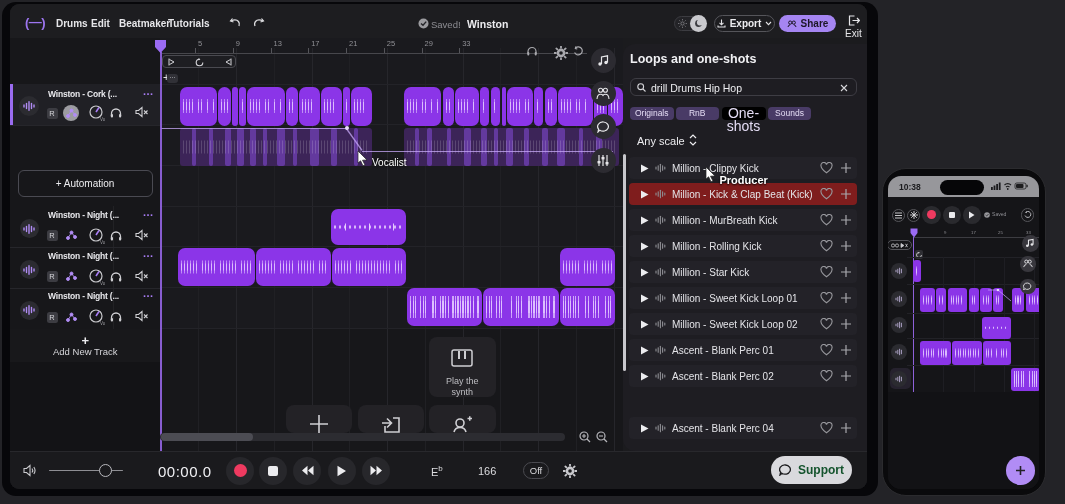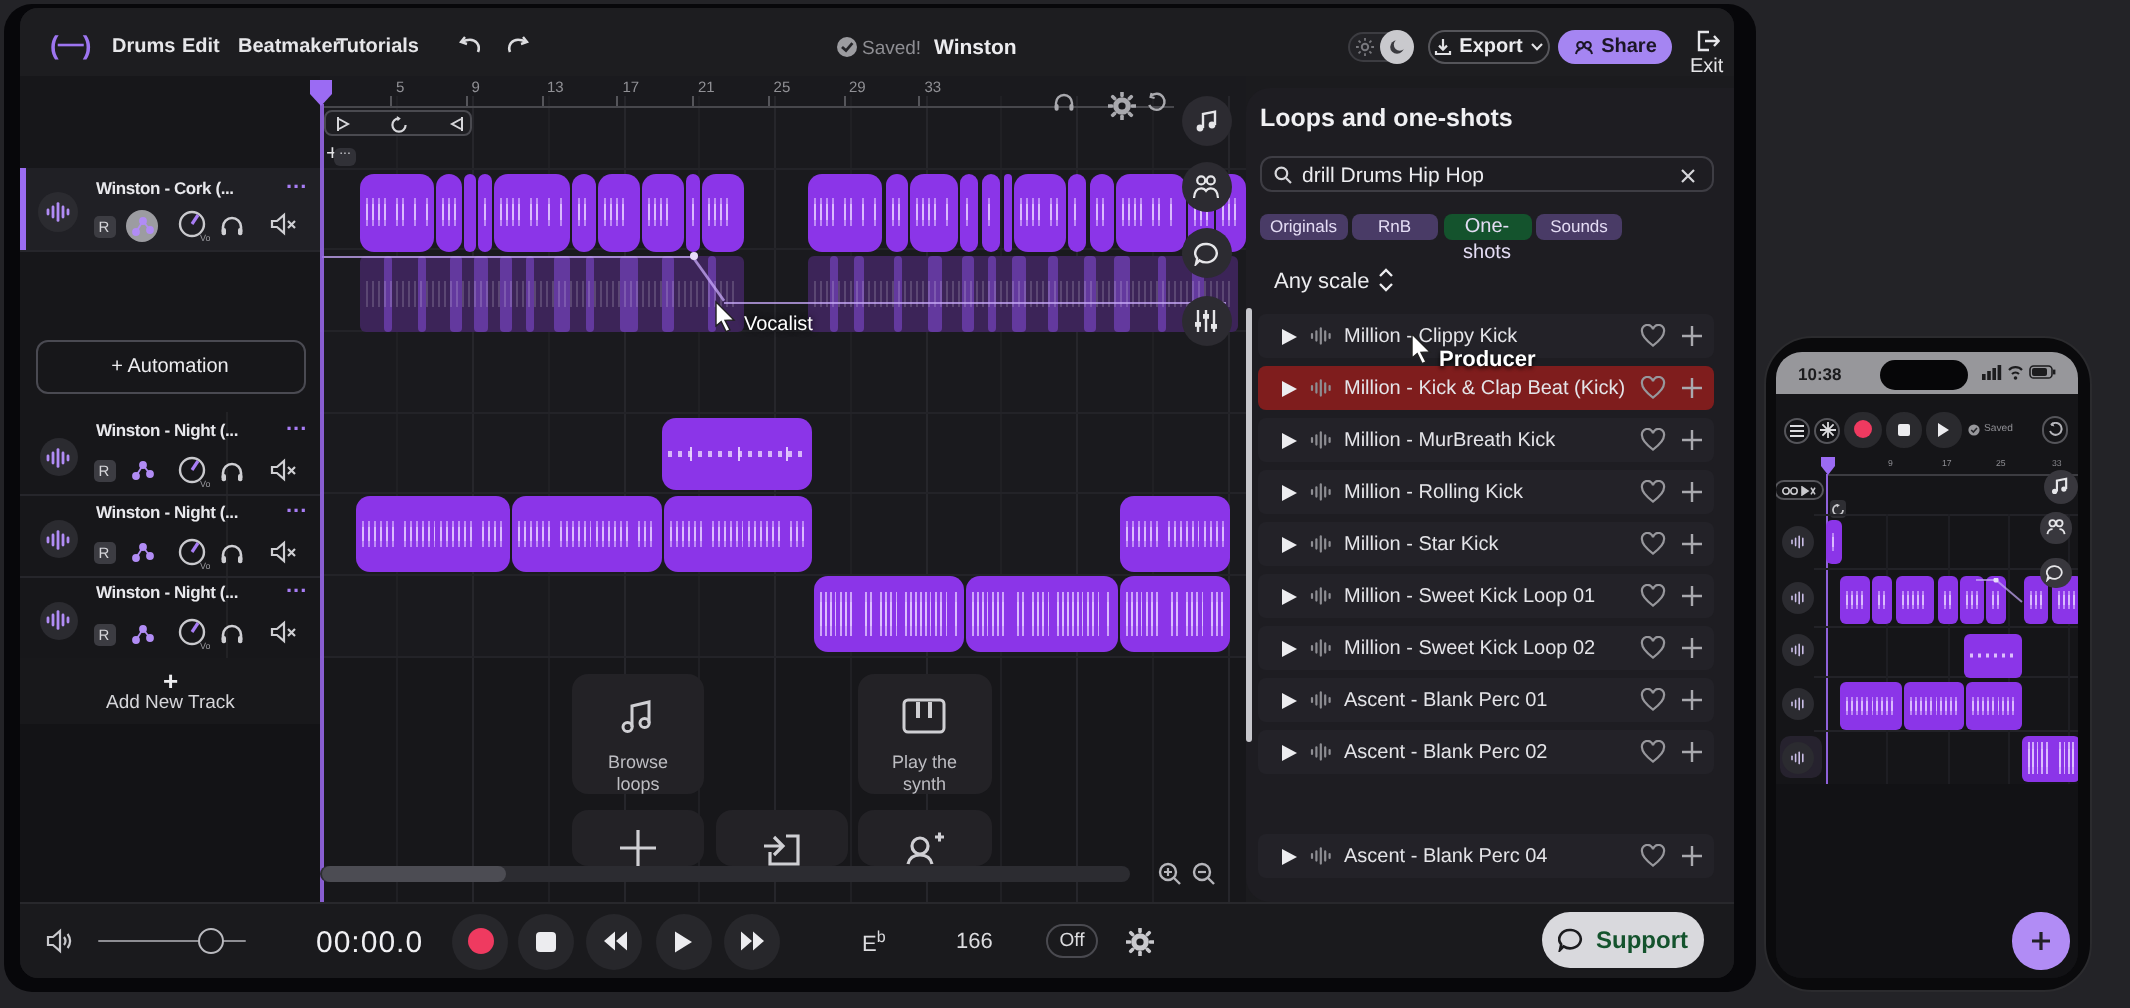--- a/index.html
+++ b/index.html
@@ -583,30 +583,20 @@
       </div>
 <div class="abs" style="left:0;top:14px;width:1.5px;height:399px;background:rgba(155,105,240,.85)"></div>
 <svg class="abs" style="left:197px;top:112px" width="12" height="16" viewBox="0 0 12 16">
         <path d="M1 1 L10 10 L5.5 10.2 L8 15 L6 15.8 L3.6 10.8 L1 13 Z" fill="#fff" stroke="#222" stroke-width="0.7"></path>
       </svg>
 <div class="abs" style="left:212px;top:119px;font-size:10px;color:#fff;text-shadow:0 0 3px #000">Vocalist</div>
 </div>
 <svg class="abs" style="left:144px;top:35px" width="13" height="15" viewBox="0 0 13 15">
       <path d="M1 1 H12 V8 L6.5 14 L1 8 Z" fill="#9b6bf3"></path>
     </svg>
-<div class="abs" style="left:276px;top:333px;width:66px;height:60px;background:#232226;border-radius:8px">
-      <div style="position:absolute;left:0;right:0;top:10px;display:flex;justify-content:center">
-        <svg width="22" height="22" viewBox="0 0 22 22">
-          <path d="M8 16.5 V6 L16.5 4 V14.5" fill="none" stroke="#cfcfd3" stroke-width="1.5"></path>
-          <circle cx="5.8" cy="16.5" r="2.3" fill="none" stroke="#cfcfd3" stroke-width="1.5"></circle>
-          <circle cx="14.3" cy="14.5" r="2.3" fill="none" stroke="#cfcfd3" stroke-width="1.5"></circle>
-        </svg>
-      </div>
-      <div style="position:absolute;left:0;right:0;top:39px;text-align:center;font-size:9px;line-height:10.5px;color:#bdbdc2">Browse<br>loops</div>
-    </div>
 <div class="abs" style="left:419px;top:333px;width:66.5px;height:60px;background:#232226;border-radius:8px">
       <div style="position:absolute;left:0;right:0;top:10px;display:flex;justify-content:center">
         <svg width="22" height="22" viewBox="0 0 22 22">
           <rect x="1" y="3" width="20" height="16" rx="2" fill="none" stroke="#cfcfd3" stroke-width="1.5"></rect>
           <line x1="8" y1="4" x2="8" y2="12" stroke="#cfcfd3" stroke-width="2"></line>
           <line x1="14" y1="4" x2="14" y2="12" stroke="#cfcfd3" stroke-width="2"></line>
         </svg>
       </div>
       <div style="position:absolute;left:0;right:0;top:39px;text-align:center;font-size:9px;line-height:10.5px;color:#bdbdc2">Play the<br>synth</div>
     </div>
@@ -688,21 +678,21 @@
           <circle cx="3.7" cy="3.7" r="2.9" fill="none" stroke="#d6d6da" stroke-width="1.1"></circle>
           <line x1="6" y1="6" x2="8.5" y2="8.5" stroke="#d6d6da" stroke-width="1.1"></line>
         </svg>
         <div class="abs" style="left:20px;top:3px;font-size:10.5px;color:#ececef">drill Drums Hip Hop</div>
         <svg style="position:absolute;right:8px;top:4.5px" width="8" height="8" viewBox="0 0 8 8">
           <path d="M1 1 L7 7 M7 1 L1 7" stroke="#d6d6da" stroke-width="1.1"></path>
         </svg>
       </div>
 <div class="abs" style="left:7.5px;top:62.5px;width:43.5px;height:13px;background:#493b66;border-radius:4px;color:#e4dcf4;font-size:8.5px;text-align:center;line-height:13px">Originals</div>
 <div class="abs" style="left:53.0px;top:62.5px;width:43.5px;height:13px;background:#493b66;border-radius:4px;color:#e4dcf4;font-size:8.5px;text-align:center;line-height:13px">RnB</div>
-<div class="abs" style="left:99.0px;top:62.5px;width:44px;height:13px;background:#14532d;border-radius:4px;color:#e4dcf4;font-size:10px;text-align:center;line-height:13px">One-shots</div>
+<div class="abs" style="left:99.0px;top:62.5px;width:44px;height:13px;background:#000000;border-radius:4px;color:#e4dcf4;font-size:14px;text-align:center;line-height:13px">One-shots</div>
 <div class="abs" style="left:145.5px;top:62.5px;width:43px;height:13px;background:#493b66;border-radius:4px;color:#e4dcf4;font-size:8.5px;text-align:center;line-height:13px">Sounds</div>
 <div class="abs" style="left:14.5px;top:90.5px;font-size:11px;color:#ececef">Any scale</div>
 <div class="abs" style="left:66.5px;top:90px">
         <svg width="8" height="12" viewBox="0 0 8 12">
           <path d="M1 4 L4 1 L7 4 M1 8 L4 11 L7 8" fill="none" stroke="#ececef" stroke-width="1.2"></path>
         </svg>
       </div>
 <div class="abs" style="left:6.5px;top:113px;width:228px;height:22px;background:#232228;border-radius:4px">
         <svg style="position:absolute;left:11px;top:6.5px" width="9" height="9" viewBox="0 0 9 9">
           <path d="M1 0.5 L8.5 4.5 L1 8.5 Z" fill="#ececef"></path>

